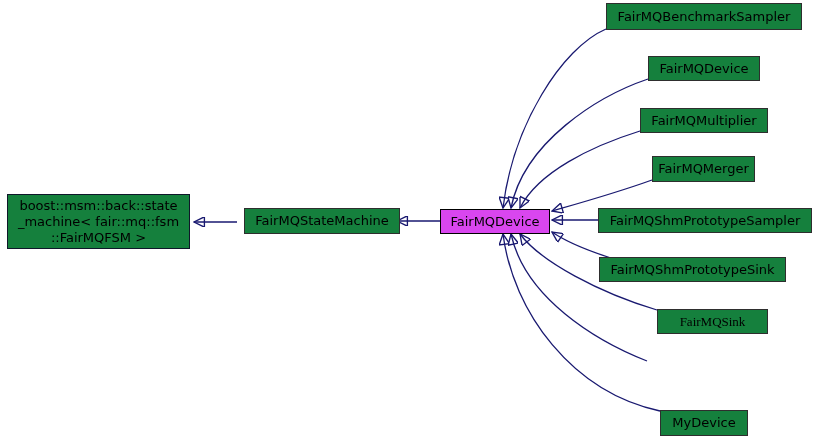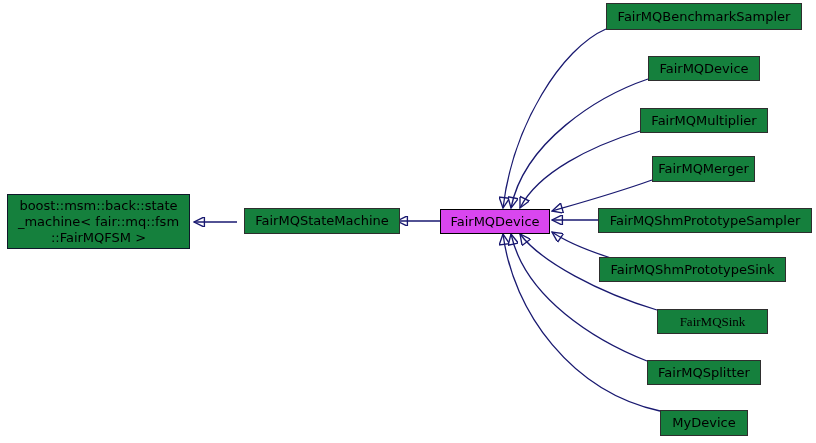--- a/index.html
+++ b/index.html
@@ -95,17 +95,16 @@
   <div class="node" style="left:640px; top:108px; width:128px; height:25px;">FairMQMultiplier</div>
 
   <div class="node" style="left:652px; top:156px; width:103px; height:26px;">FairMQMerger</div>
 
   <div class="node" style="left:598px; top:208px; width:214px; height:25px;">FairMQShmPrototypeSampler</div>
 
   <div class="node" style="left:599px; top:257px; width:187px; height:25px;">FairMQShmPrototypeSink</div>
 
   <div class="node" style="left:657px; top:309px; width:111px; height:25px;font-family:Liberation Serif, serif;">FairMQSink</div>
 
-  <div class="node" style="left:647px; top:360px; width:114px; height:25px;">FairMQSplitter</div>
 
   <div class="node" style="left:660px; top:410px; width:88px; height:26px;">MyDevice</div>
 
 </div>
 
 </body></html>

